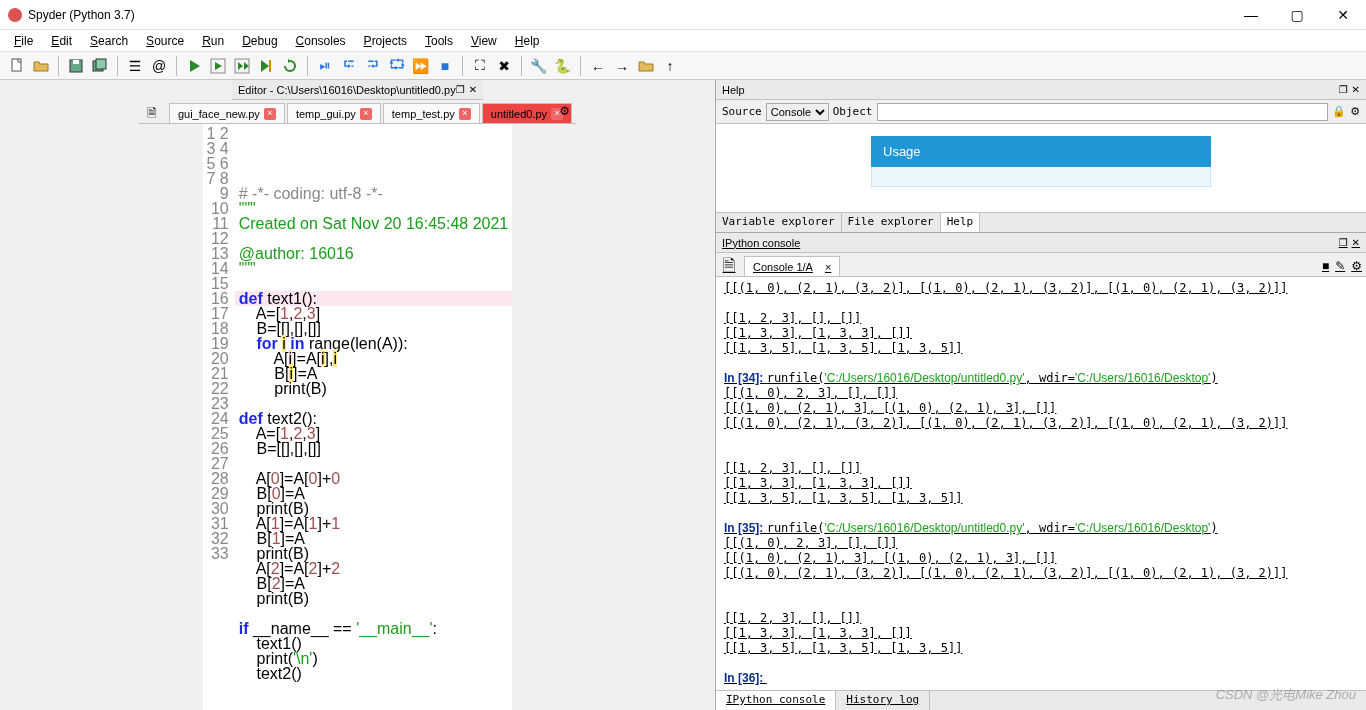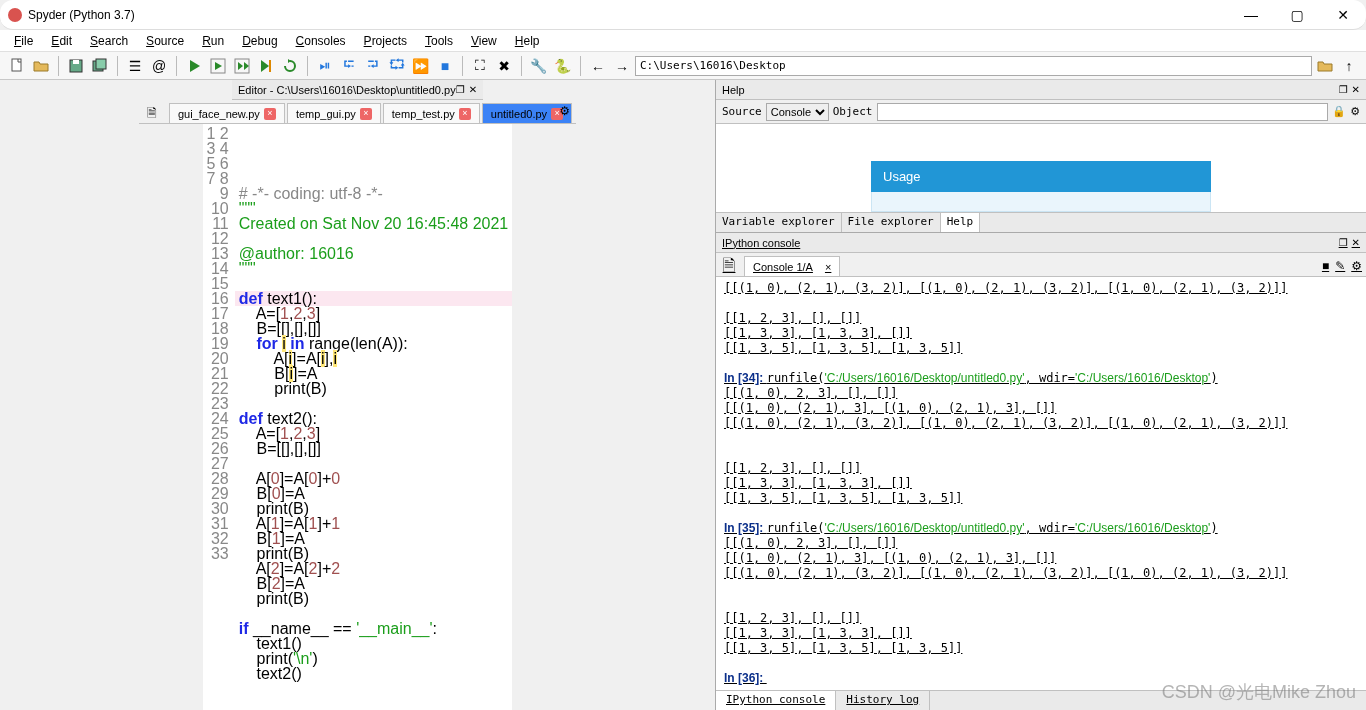--- a/index.html
+++ b/index.html
@@ -1,68 +1,68 @@
 <!DOCTYPE html>
 <html><head>
 <meta charset="utf-8">
 <style>
 * { margin: 0; padding: 0; box-sizing: border-box; font-family: "Segoe UI", Tahoma, sans-serif; }
 html, body { width: 1366px; height: 710px; overflow: hidden; background: #f0f0f0; }
-.titlebar { height: 30px; background: #fff; display: flex; align-items: center; padding: 0 8px; font-size: 12px; border-bottom: 1px solid #ddd; justify-content: space-between; border-radius: 13px; }
+.titlebar { height: 30px; background: #fff; display: flex; align-items: center; padding: 0 8px; font-size: 12px; border-bottom: 1px solid #ddd; justify-content: space-between; }
 .titlebar .left { display: flex; align-items: center; gap: 6px; }
 .title-icon { width:14px; height:14px; border-radius:50%; background:#d9534f; display:inline-block; }
 .win-controls { display: flex; gap: 16px; font-size: 14px; }
 .win-controls span { cursor: pointer; width: 30px; text-align: center; }
 .menubar { height: 22px; background: #fff; display: flex; align-items: center; padding: 0 6px; font-size: 12px; gap: 2px; border-bottom:1px solid #e0e0e0;}
 .menubar span { padding: 2px 8px; cursor: pointer; }
 .menubar span u { text-decoration: underline; }
 .toolbar { height: 28px; background: #f7f7f7; display: flex; align-items: center; padding: 0 6px; gap: 2px; border-bottom: 1px solid #c8c8c8; }
 .toolbar .sep { width:1px; height:20px; background:#bbb; margin:0 4px; }
 .tb-btn { width:22px; height:22px; display:flex; align-items:center; justify-content:center; cursor:pointer; font-size:14px; border:1px solid transparent; }
 .tb-btn svg { width:16px; height:16px; }
 .addr { flex:1; height:20px; border:1px solid #aaa; background:#fff; font-size:11px; padding:0 4px; font-family: Consolas, monospace; }
 .main { display: flex; height: calc(710px - 30px - 22px - 28px); }
 .left-pane { width: 716px; display:flex; flex-direction:column; border-right:1px solid #aaa;align-items:center; }
 .right-pane { flex:1; display:flex; flex-direction:column; }
 .pane-title { height:20px; background:#eaeaea; border-bottom:1px solid #c0c0c0; font-size:11px; display:flex; align-items:center; padding:0 6px; justify-content:space-between; }
 .pane-title .ctrls { display:flex; gap:4px; font-size:10px; cursor:pointer; }
 .editor-tabs { height:24px; background:#f0f0f0; border-bottom:1px solid #c0c0c0; display:flex; align-items:flex-end; padding:0 4px; gap:2px; position:relative; }
 .editor-tabs .tab { height:20px; background:#f9f9f9; border:1px solid #c0c0c0; border-bottom:none; padding:0 8px; font-size:11px; display:flex; align-items:center; gap:4px; cursor:pointer; font-family: Consolas, monospace; }
-.editor-tabs .tab.active { background:#3b82f6; }
+.editor-tabs .tab.active { background:#ef4444; }
 .editor-tabs .close-x { width:12px; height:12px; background:#e66; color:#fff; border-radius:2px; font-size:9px; display:flex; align-items:center; justify-content:center; line-height:1; }
 .editor-tabs .gear { position:absolute; right:6px; top:4px; font-size:12px; cursor:pointer; }
 .editor-tabs .browse { width:18px; height:18px; margin-right:6px; font-size:12px; display:flex; align-items:center; justify-content:center; cursor:pointer; }
 .code-area { flex:1; background:#fff; overflow:hidden; display:flex; font-family: Consolas, monospace; font-size:16px; line-height:15px; position:relative; }
 .gutter { width:32px; text-align:right; color:#888; padding:2px 6px 2px 0; background:#fff; user-select:none; }
 .code { flex:1; padding:2px 4px; white-space:pre; position:relative; }
 .code .divider { position:absolute; left:560px; top:0; bottom:0; width:1px; background:#ddd; }
 .hl-line { position:absolute; left:0; right:0; height:15px; background:#fce7f0; z-index:0; }
 .code-content, .gutter-content { position:relative; z-index:1; }
 .c-comment{color:#888;} .c-str{color:#1b9e1b;} .c-key{color:#1e28e6;font-weight:bold;} .c-num{color:#a05050;} .c-hl{background:#ffe77a;}
 .help-pane { height:200px; display:flex; flex-direction:column; border-bottom:1px solid #aaa; }
 .help-toolbar { height:24px; background:#f0f0f0; border-bottom:1px solid #c0c0c0; display:flex; align-items:center; padding:0 6px; gap:4px; font-size:11px; }
 .help-toolbar select, .help-toolbar input { font-size:11px; height:18px; border:1px solid #aaa; }
 .help-toolbar label { font-family: Consolas, monospace; }
 .help-toolbar input { flex:1; }
-.help-body { flex:1; background:#fff; display:flex; align-items:flex-end; justify-content:center;}
+.help-body { flex:1; background:#fff; display:flex; align-items:flex-start; justify-content:center;}
 .usage-box { margin-top:12px; width: 340px; }
 .usage-header { background:#2196d6; color:#fff; padding:8px 12px; font-size:13px; }
 .usage-content { background:#eaf5fc; height:20px; border:1px solid #cbe5f4; border-top:none; }
 .help-tabs { height:20px; background:#eaeaea; border-top:1px solid #c0c0c0; display:flex; font-size:11px; }
 .help-tabs .htab { padding:2px 6px; border-right:1px solid #c0c0c0; cursor:pointer; font-family: Consolas, monospace;}
 .help-tabs .htab.active { background:#fff; }
 .console-pane { flex:1; display:flex; flex-direction:column;text-decoration:underline; }
 .console-tabs { height:24px; background:#f0f0f0; border-bottom:1px solid #c0c0c0; display:flex; align-items:flex-end; padding:0 4px; gap:2px; }
 .console-tabs .ctrls-r { margin-left:auto; display:flex; gap:6px; font-size:12px; padding-bottom:3px; cursor:pointer; }
 .console-body { flex:1; background:#fff; overflow:auto; font-family: Consolas, monospace; font-size:12px; line-height:15px; padding:4px 8px; white-space:pre; }
 .c-in { color:#0b2f8a; font-weight:bold; } .c-path{ color:#1b9e1b; }
 .console-bottom-tabs { height:20px; background:#eaeaea; border-top:1px solid #c0c0c0; display:flex; font-size:11px; }
 .console-bottom-tabs .btab { padding:2px 10px; border-right:1px solid #c0c0c0; cursor:pointer; font-family: Consolas, monospace;}
 .console-bottom-tabs .btab.active { background:#fff; }
-.watermark { position:fixed; right:10px; bottom:6px; font-size:18px; color:rgba(120,120,120,.55); pointer-events:none; }
+.watermark { position:fixed; right:10px; bottom:6px; font-size:13px; color:rgba(120,120,120,.55); font-style:italic; pointer-events:none; }
 </style>
 </head>
 <body>
 
 <div class="titlebar">
   <div class="left">
     <span class="title-icon"></span>
     <span>Spyder (Python 3.7)</span>
   </div>
   <div class="win-controls">
@@ -154,21 +154,20 @@
   <span class="tb-btn" style="color:#27d">■</span>
   <span class="sep"></span>
   <span class="tb-btn">⛶</span>
   <span class="tb-btn">✖</span>
   <span class="sep"></span>
   <span class="tb-btn">🔧</span>
   <span class="tb-btn">🐍</span>
   <span class="sep"></span>
   <span class="tb-btn">←</span>
   <span class="tb-btn">→</span>
-  <input class="addr" value="C:\Users\16016\Desktop" style="">
   <span class="tb-btn">
       <svg viewBox="0 0 16 16">
         <path d="M1 4h5l1 2h8v7H1z" fill="#e4b95b" stroke="#9b7a2a"></path>
       </svg>
     </span>
   <span class="tb-btn">↑</span>
 </div>
 
 <div class="main">
   <div class="left-pane">

